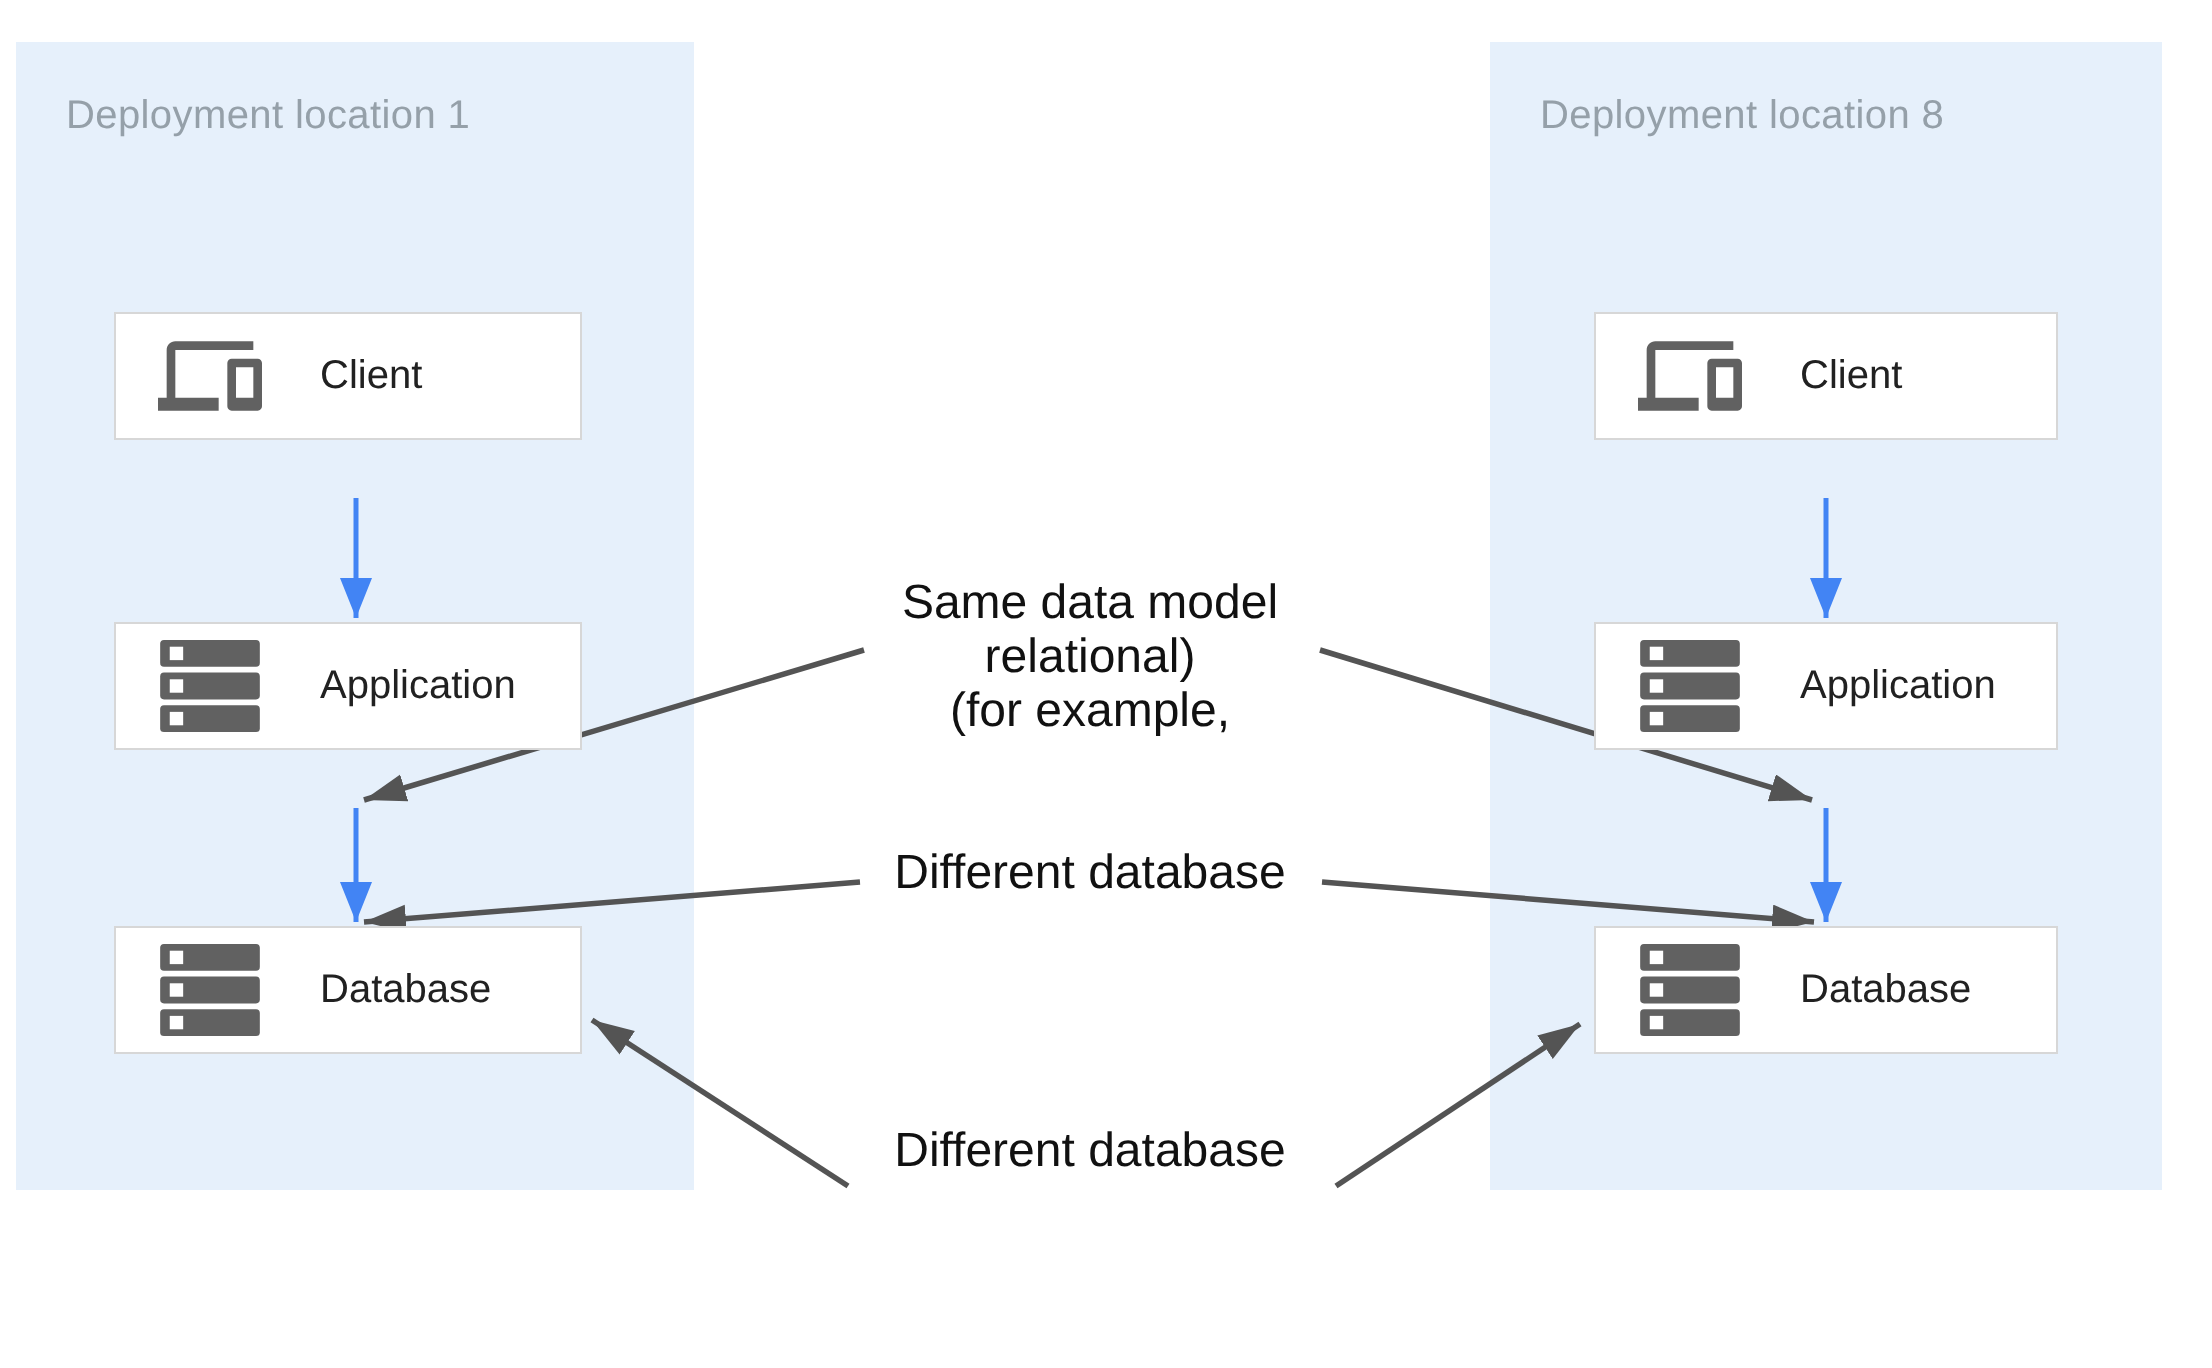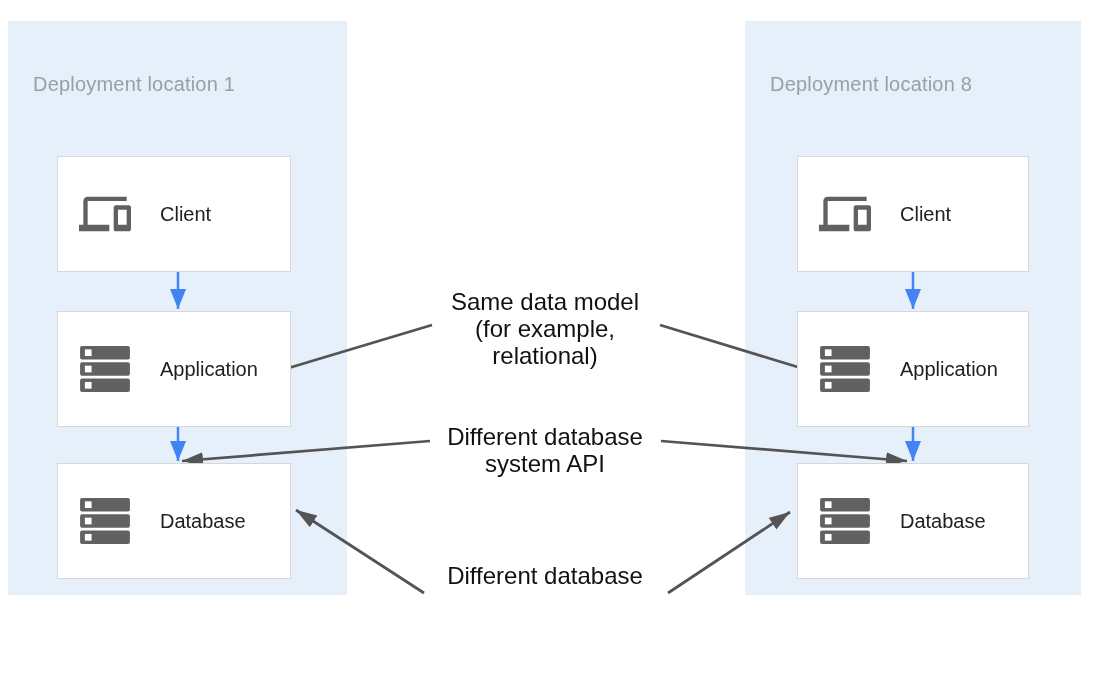--- a/index.html
+++ b/index.html
@@ -24,29 +24,28 @@
   .panel-left  { left: 8px;   width: 339px; }
   .panel-right { left: 745px; width: 336px; }
   .panel-title {
     position: absolute;
     left: 25px;
     top: 26px;
     font-size: 20px;
     color: #95a0a9;
     letter-spacing: 0.2px;
     white-space: nowrap;
-    margin-top: 26px;
   }
   .node {
     position: absolute;
     background: #ffffff;
     border: 1px solid #d7d7d7;
     box-sizing: border-box;
     width: 234px;
-    height: 116px;
+    height: 64px;
     display: flex;
     align-items: center;
     padding-left: 16px;
   }
   .node .icon-wrap {
     width: 62px;
     display: flex;
     align-items: center;
     justify-content: center;
     flex: 0 0 auto;
@@ -210,26 +209,25 @@
           <rect x="6" y="20.5" width="7" height="7"></rect>
           <rect x="6" y="37.5" width="7" height="7"></rect>
         </g>
       </svg>
     </span>
     <span class="label">Database</span>
   </div>
 
   <div class="annotation ann-1">
     <div>Same data model</div>
+    <div>relational)</div>
     <div>(for example,</div>
-    <div>relational)</div>
   </div>
 
   <div class="annotation ann-2">
     <div>Different database</div>
-    <div>system API</div>
   </div>
 
   <div class="annotation ann-3">
     <div>Different database</div>
   </div>
 
 </div>
 
 </body></html>

